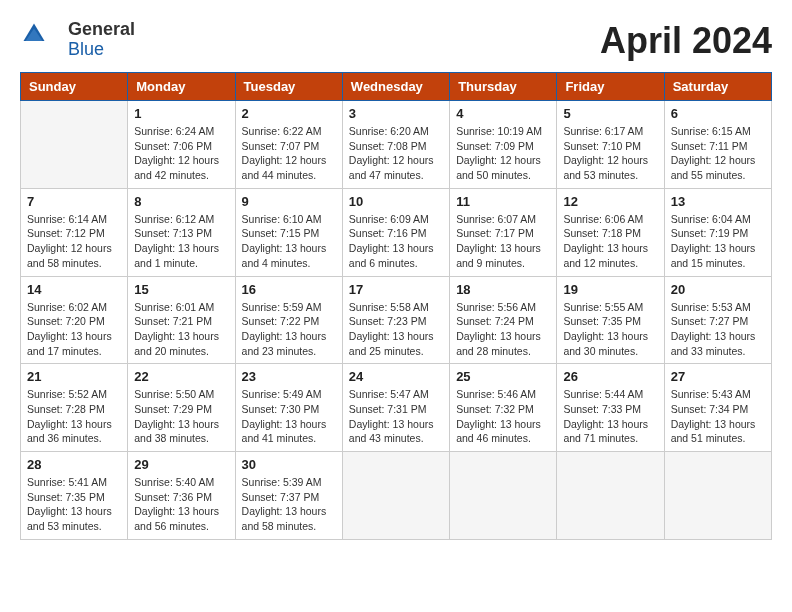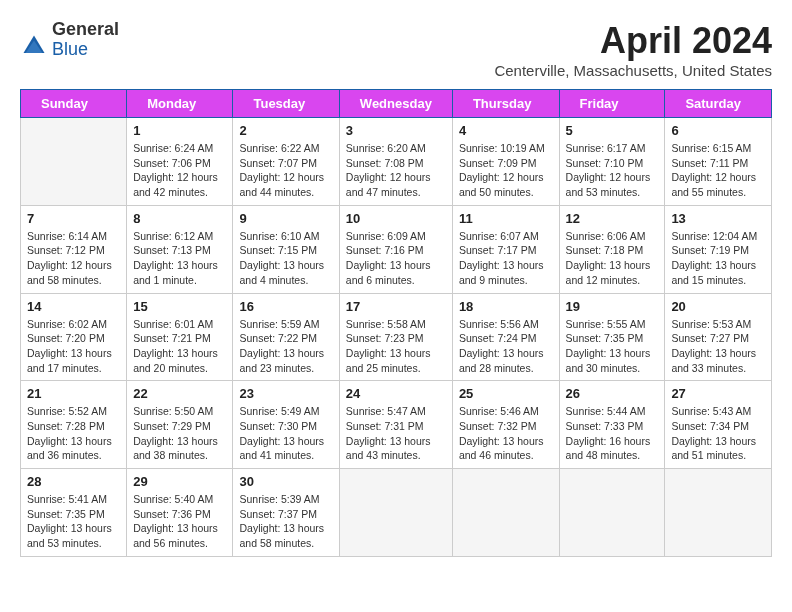--- a/index.html
+++ b/index.html
@@ -11,22 +11,22 @@
       padding: 20px;
     }
     .header {
       display: flex;
       justify-content: space-between;
       align-items: flex-start;
       margin-bottom: 10px;
     }
     .logo {
       display: flex;
-      align-items: flex-end;
-      gap: 4px;
+      align-items: flex-start;
+      gap: 20px;
     }
     .logo-text {
       display: flex;
       flex-direction: column;
       line-height: 1.1;
     }
     .logo-general {
       font-size: 18px;
       font-weight: bold;
       color: #333;
@@ -51,24 +51,24 @@
     .location {
       font-size: 15px;
       color: #444;
     }
     .calendar {
       width: 100%;
       border-collapse: collapse;
       font-size: 11px;
     }
     .calendar th {
-      background: #d946ef;
+      background: #c2410c;
       color: #fff;
       text-align: left;
-      padding: 6px 20px;
+      padding: 6px 8px;
       font-size: 13px;
       font-weight: bold;
       border: 1px solid #1a5fa8;
     }
     .calendar td {
       border: 1px solid #ccc;
       vertical-align: top;
       padding: 5px 6px;
       width: 107px;
       min-height: 70px;
@@ -100,21 +100,20 @@
       <polygon points="20,5 35,30 5,30" fill="#1a5fa8"></polygon>
       <polygon points="20,12 32,30 8,30" fill="#4a8fd4" opacity="0.5"></polygon>
     </svg>
     <div class="logo-text">
       <span class="logo-general">General</span>
       <span class="logo-blue">Blue</span>
     </div>
   </div>
   <div class="title-block">
     <div class="month-year">April 2024</div>
-    <div class="location">Centerville, Massachusetts, United States</div>
   </div>
 </div>
 
 <table class="calendar">
   <thead>
     <tr>
       <th>Sunday</th>
       <th>Monday</th>
       <th>Tuesday</th>
       <th>Wednesday</th>
@@ -220,21 +219,21 @@
           <div class="day-num">12</div>
           <div class="day-info">
             <div>Sunrise: 6:06 AM</div>
             <div>Sunset: 7:18 PM</div>
             <div>Daylight: 13 hours and 12 minutes.</div>
           </div>
         </td>
         <td>
           <div class="day-num">13</div>
           <div class="day-info">
-            <div>Sunrise: 12:04 AM</div>
+            <div>Sunrise: 6:04 AM</div>
             <div>Sunset: 7:19 PM</div>
             <div>Daylight: 13 hours and 15 minutes.</div>
           </div>
         </td>
       </tr>
       <tr>
         <td>
           <div class="day-num">14</div>
           <div class="day-info">
             <div>Sunrise: 6:02 AM</div>
@@ -330,21 +329,21 @@
             <div>Sunrise: 5:46 AM</div>
             <div>Sunset: 7:32 PM</div>
             <div>Daylight: 13 hours and 46 minutes.</div>
           </div>
         </td>
         <td>
           <div class="day-num">26</div>
           <div class="day-info">
             <div>Sunrise: 5:44 AM</div>
             <div>Sunset: 7:33 PM</div>
-            <div>Daylight: 16 hours and 48 minutes.</div>
+            <div>Daylight: 13 hours and 71 minutes.</div>
           </div>
         </td>
         <td>
           <div class="day-num">27</div>
           <div class="day-info">
             <div>Sunrise: 5:43 AM</div>
             <div>Sunset: 7:34 PM</div>
             <div>Daylight: 13 hours and 51 minutes.</div>
           </div>
         </td>

